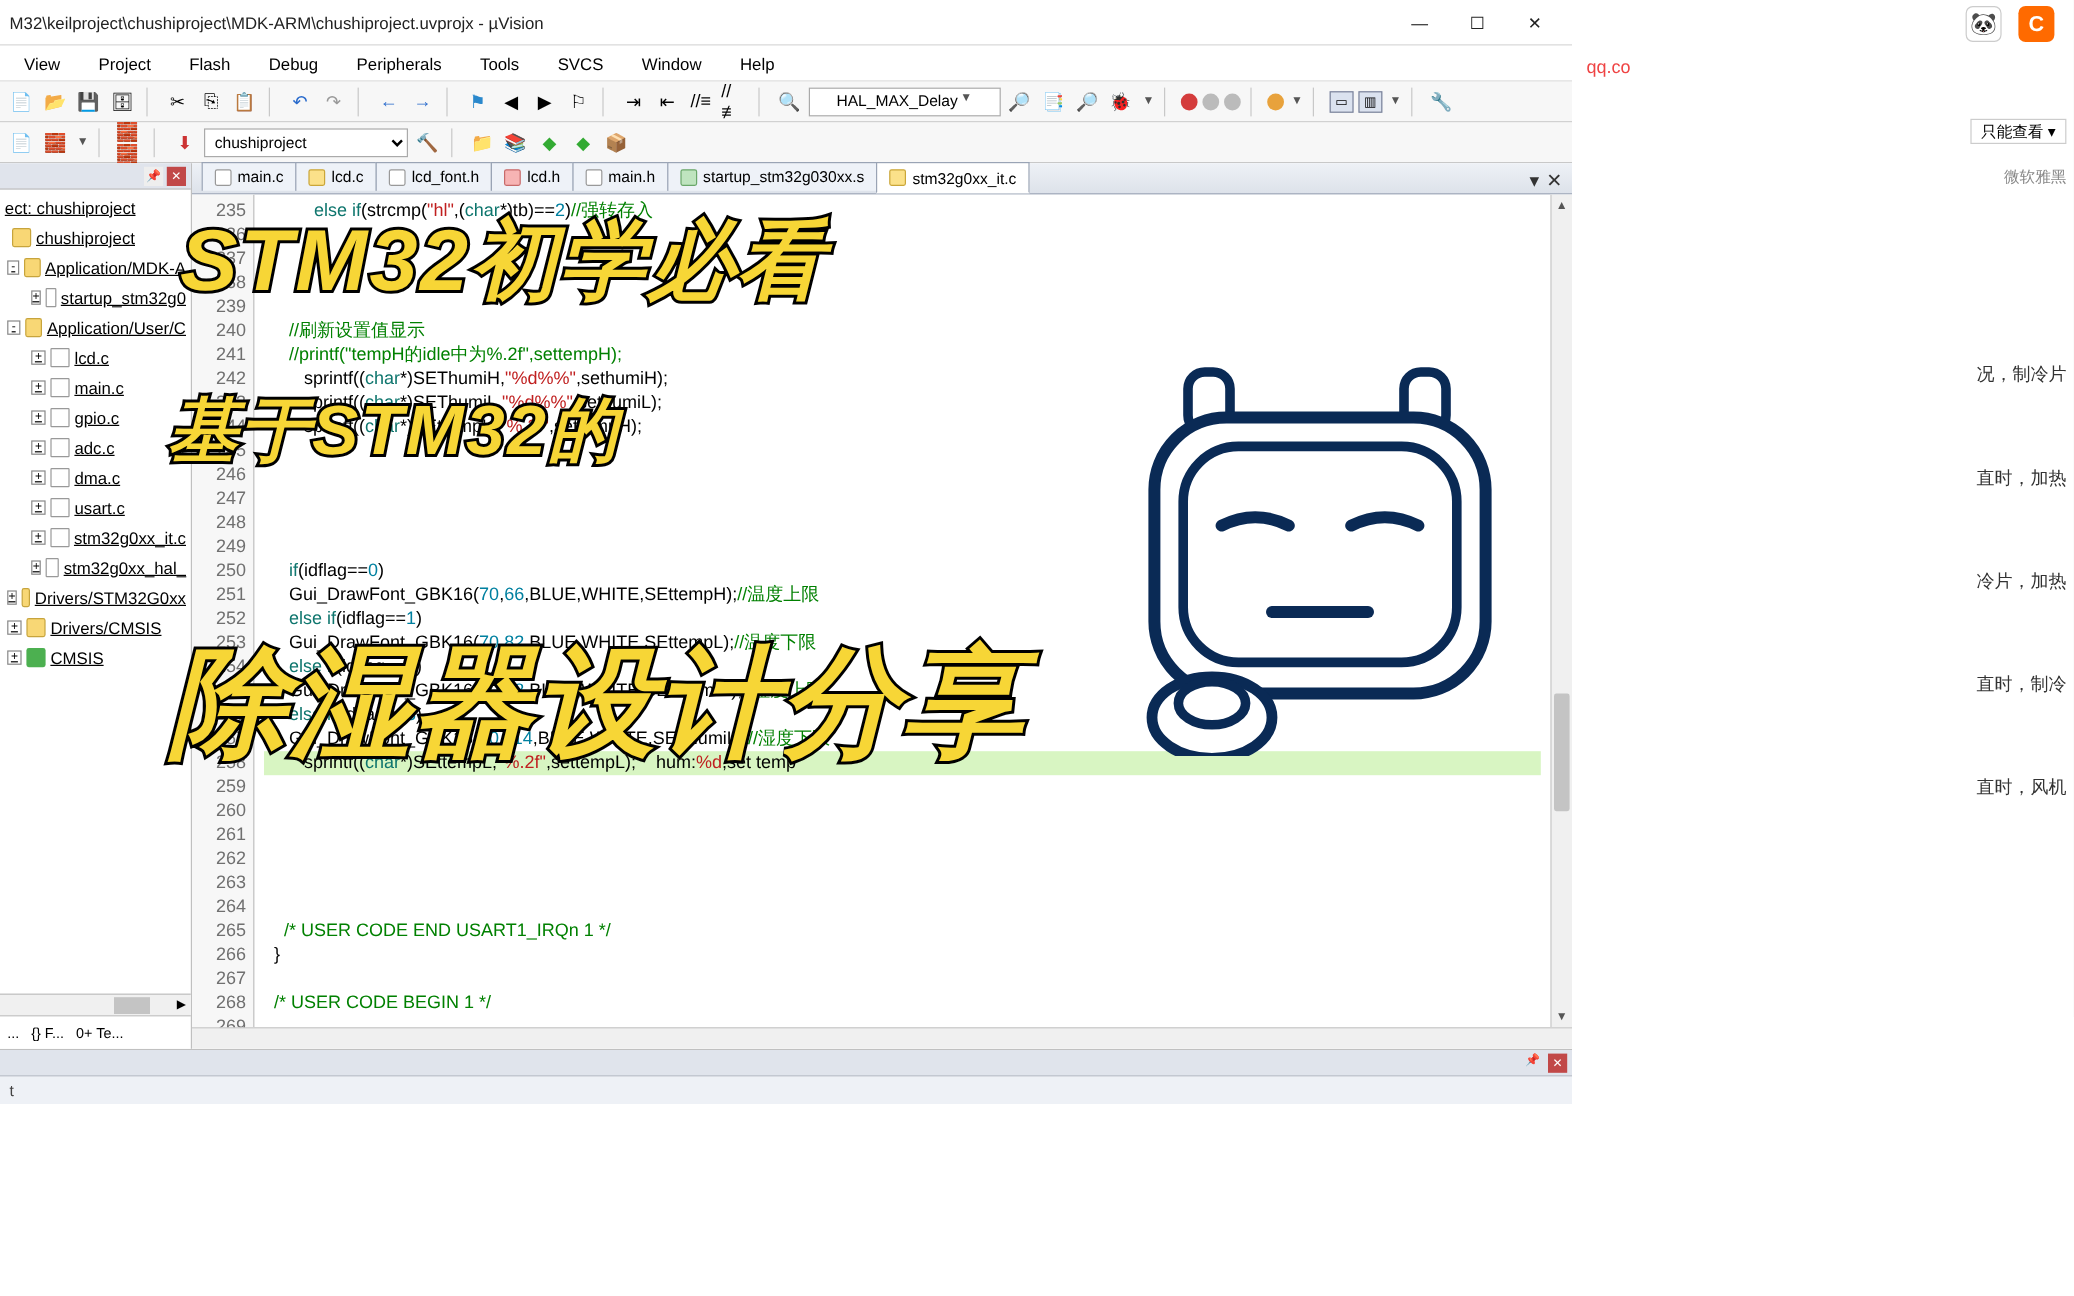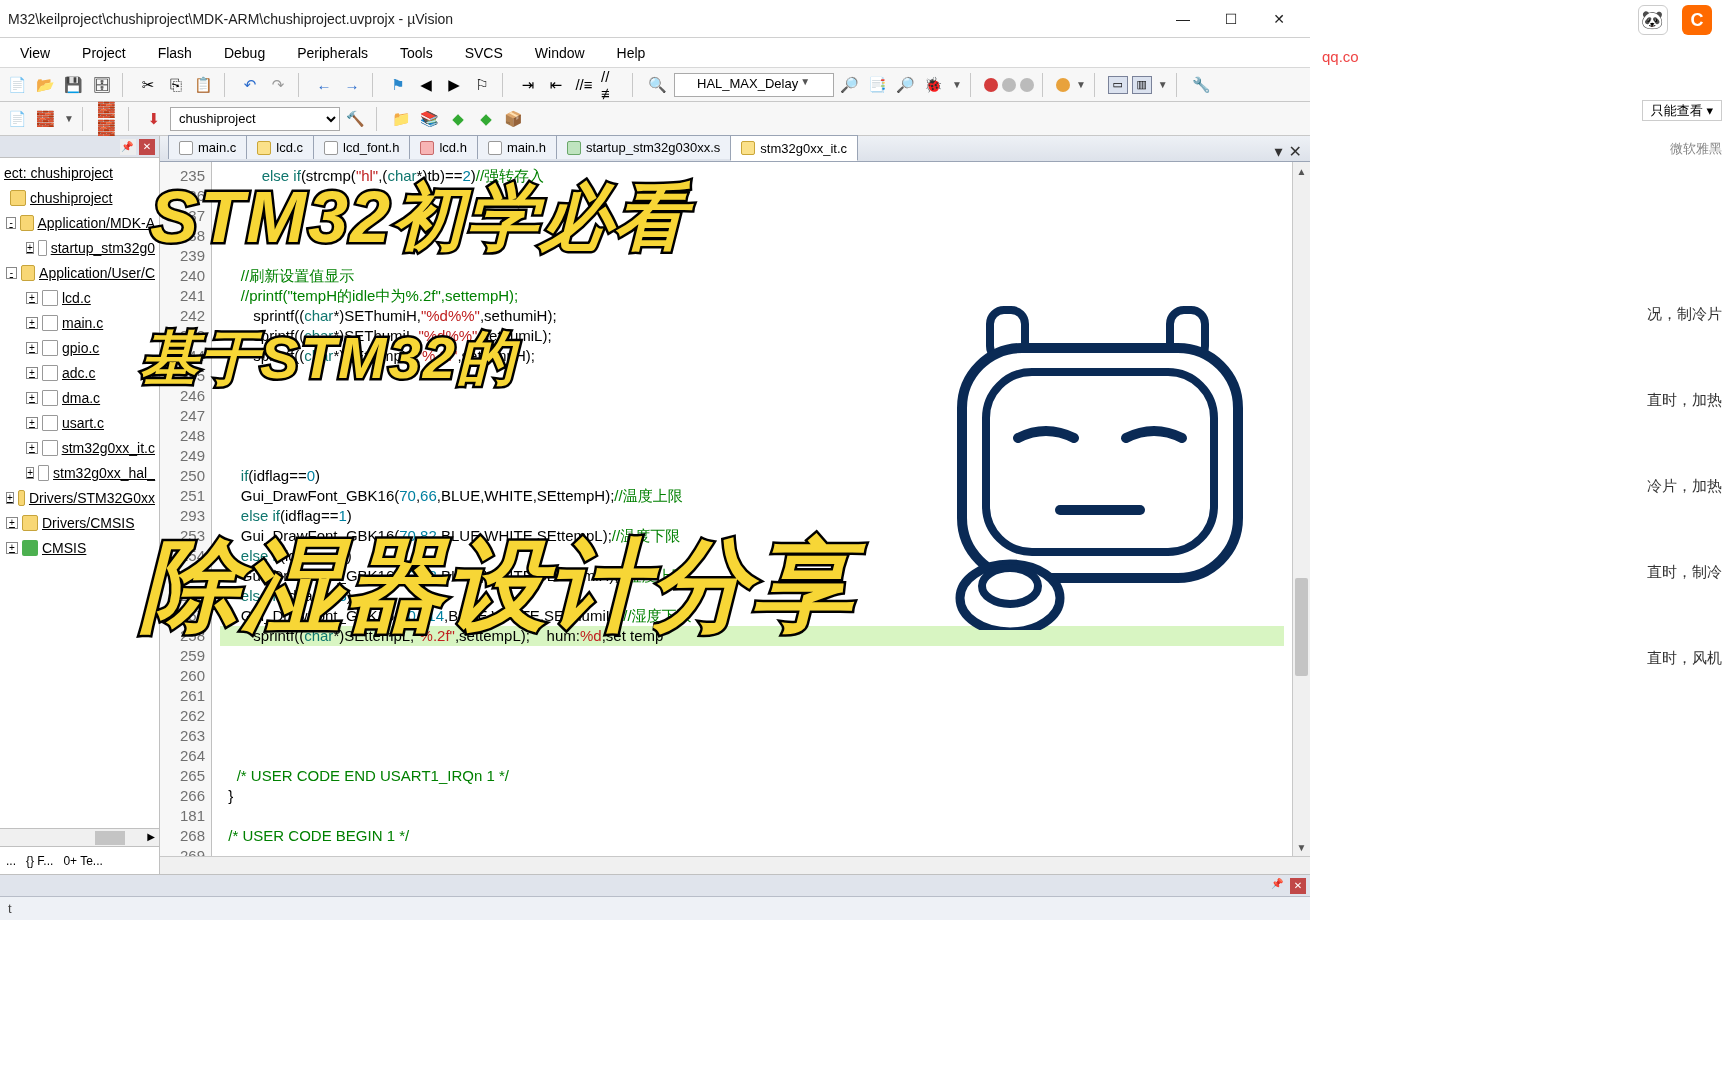--- a/index.html
+++ b/index.html
@@ -308,36 +308,36 @@
             <div>242</div>
             <div>243</div>
             <div>244</div>
             <div>245</div>
             <div>246</div>
             <div>247</div>
             <div>248</div>
             <div>249</div>
             <div>250</div>
             <div>251</div>
-            <div>293</div>
+            <div>252</div>
             <div>253</div>
             <div>254</div>
             <div>255</div>
             <div>256</div>
             <div>257</div>
             <div>258</div>
             <div>259</div>
             <div>260</div>
             <div>261</div>
             <div>262</div>
             <div>263</div>
             <div>264</div>
             <div>265</div>
             <div>266</div>
-            <div>181</div>
+            <div>267</div>
             <div>268</div>
             <div>269</div>
           </div>
         <div class="code" id="code"><div>          <span class="kw">else if</span>(strcmp(<span class="str">"hl"</span>,(<span class="kw">char</span>*)tb)==<span class="num">2</span>)<span class="cmt">//强转存入</span></div><div>&nbsp;</div><div>&nbsp;</div><div>&nbsp;</div><div>&nbsp;</div><div>     <span class="cmt">//刷新设置值显示</span></div><div>     <span class="cmt">//printf("tempH的idle中为%.2f",settempH);</span></div><div>        sprintf((<span class="kw">char</span>*)SEThumiH,<span class="str">"%d%%"</span>,sethumiH);</div><div>        sprintf((<span class="kw">char</span>*)SEThumiL,<span class="str">"%d%%"</span>,sethumiL);</div><div>        sprintf((<span class="kw">char</span>*)SEttempH,<span class="str">"%.2f"</span>,settempH);</div><div>&nbsp;</div><div>&nbsp;</div><div>&nbsp;</div><div>&nbsp;</div><div>&nbsp;</div><div>     <span class="kw">if</span>(idflag==<span class="num">0</span>)</div><div>     Gui_DrawFont_GBK16(<span class="num">70</span>,<span class="num">66</span>,BLUE,WHITE,SEttempH);<span class="cmt">//温度上限</span></div><div>     <span class="kw">else if</span>(idflag==<span class="num">1</span>)</div><div>     Gui_DrawFont_GBK16(<span class="num">70</span>,<span class="num">82</span>,BLUE,WHITE,SEttempL);<span class="cmt">//温度下限</span></div><div>     <span class="kw">else if</span>(idflag==<span class="num">2</span>)</div><div>     Gui_DrawFont_GBK16(<span class="num">70</span>,<span class="num">98</span>,BLUE,WHITE,SEThumiH);<span class="cmt">//湿度上限</span></div><div>     <span class="kw">else if</span>(idflag==<span class="num">3</span>)</div><div>     Gui_DrawFont_GBK16(<span class="num">70</span>,<span class="num">114</span>,BLUE,WHITE,SEThumiL);<span class="cmt">//湿度下限</span></div><div><span class="hl">        sprintf((<span class="kw">char</span>*)SEttempL,<span class="str">"%.2f"</span>,settempL);    hum:<span class="str">%d</span>,set temp </span></div><div>&nbsp;</div><div>&nbsp;</div><div>&nbsp;</div><div>&nbsp;</div><div>&nbsp;</div><div>&nbsp;</div><div>    <span class="cmt">/* USER CODE END USART1_IRQn 1 */</span></div><div>  }</div><div>&nbsp;</div><div>  <span class="cmt">/* USER CODE BEGIN 1 */</span></div><div>&nbsp;</div></div>
         <div class="vscroll">
           <div class="arr" style="top:0;">▲</div>
           <div class="thumb"></div>
           <div class="arr" style="bottom:0;">▼</div>
         </div>
       </div>

